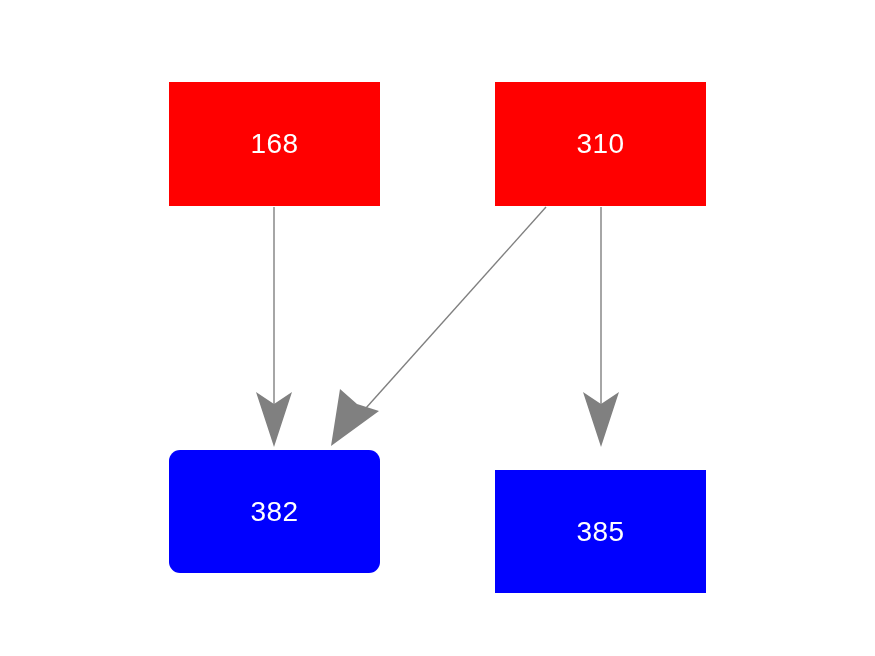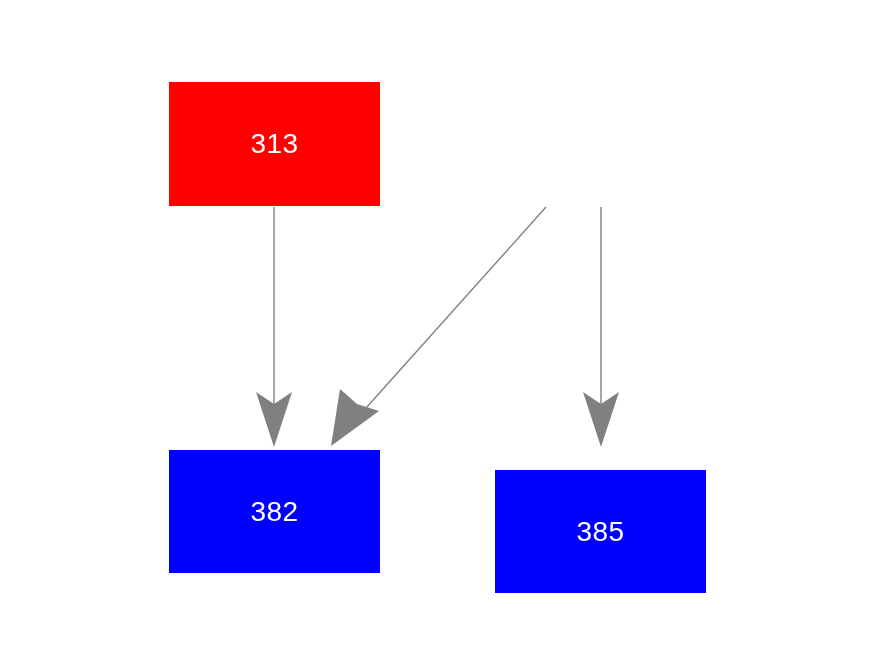--- a/index.html
+++ b/index.html
@@ -56,25 +56,28 @@
       <polygon fill="#808080" points="331,446 340,389 357,404 379,411"></polygon>
     </g>
 
     <g>
       <line x1="601" y1="207" x2="601" y2="405" stroke="#808080" stroke-width="1.4"></line>
       <polygon fill="#808080" points="601,447 583,392 601,404 619,392"></polygon>
     </g>
   </svg>
 
   <div class="node-rect" style="left:169px; top:82px; width:211px; height:124px; background:#ff0000;">
-    <span class="node-label">313</span>
+    <span class="node-label">168</span>
   </div>
 
+  <div class="node-rect" style="left:495px; top:82px; width:211px; height:124px; background:#ff0000;">
+    <span class="node-label">310</span>
+  </div>
 
-  <div class="node-rect" style="left:169px; top:450px; width:211px; height:123px; background:#0000ff;">
+  <div class="node-rect" style="left:169px; top:450px; width:211px; height:123px; background:#0000ff;border-radius:11px;">
     <span class="node-label">382</span>
   </div>
 
   <div class="node-rect" style="left:495px; top:470px; width:211px; height:123px; background:#0000ff;">
     <span class="node-label">385</span>
   </div>
 
 </div>
 
 </body></html>

